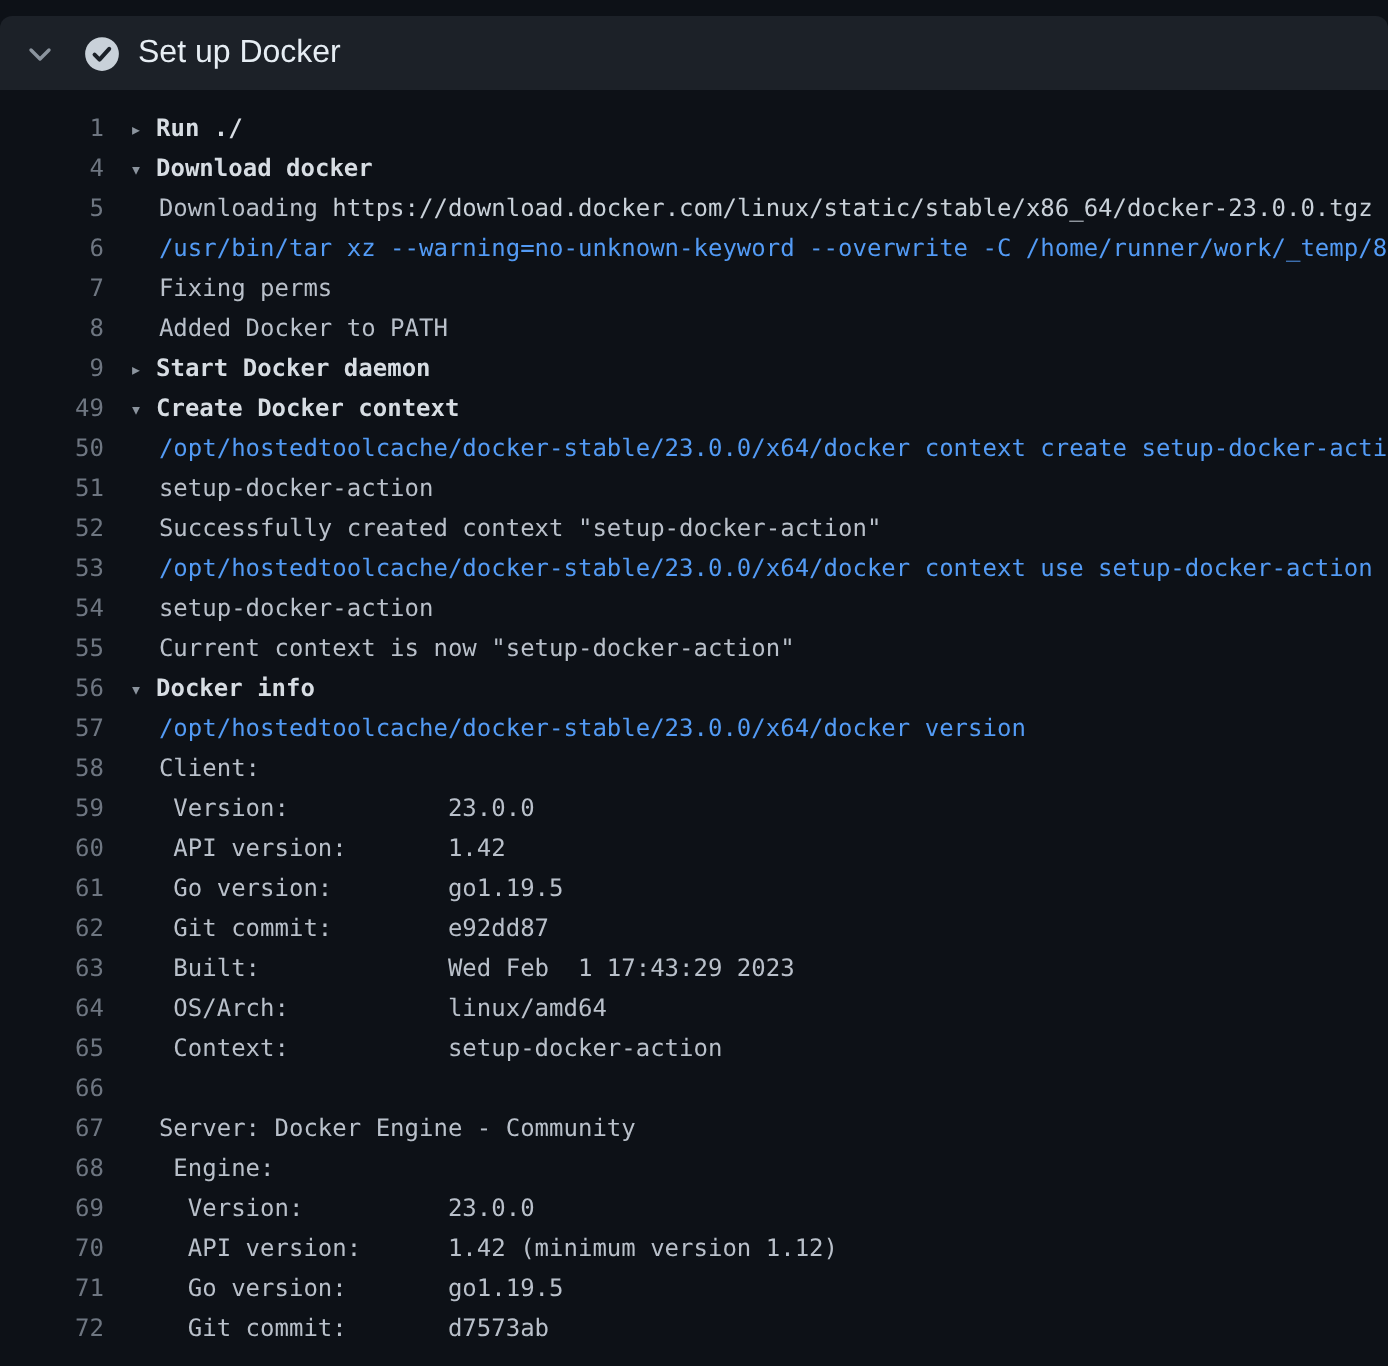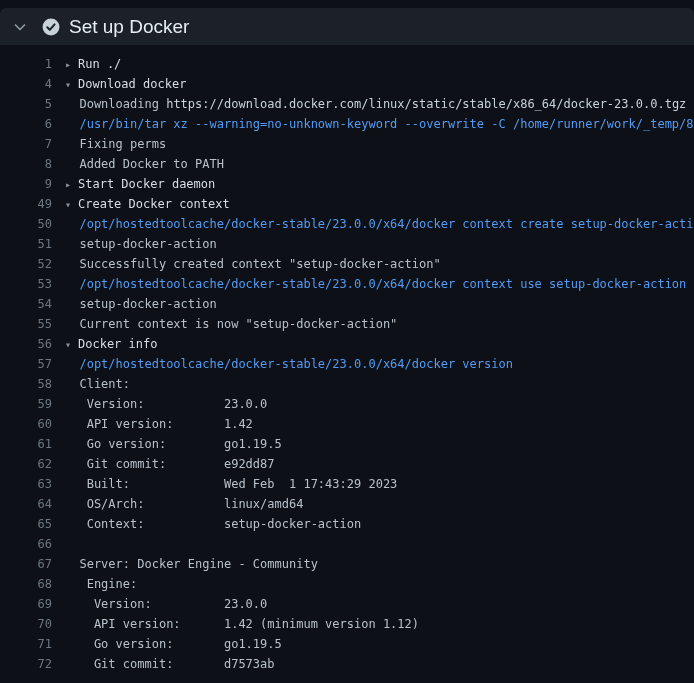--- a/index.html
+++ b/index.html
@@ -26,21 +26,21 @@
     flex: none;
   }
   .status {
     width: 18px; height: 18px;
     display: inline-flex; align-items: center; justify-content: center;
     margin-right: 9px;
     flex: none;
   }
   .title {
     color: var(--title-color, #e6edf3);
-    font-size: 19px;
+    font-size: 16px;
     line-height: 1;
   }
   .log {
     padding-top: 9px;
     font-family: "DejaVu Sans Mono", "Liberation Mono", monospace;
     font-size: 12px;
     line-height: 20px;
     white-space: pre;
   }
   .log-line { display: flex; height: 20px; }
@@ -56,21 +56,21 @@
     flex: 1;
     overflow: hidden;
     color: var(--text-color, #b9c0ca);
   }
   .arrow {
     display: inline-block;
     width: 13px;
     color: var(--arrow-color, #8b949e);
     font-size: 10px;
   }
-  .group-label { color: var(--group-color, #d7dde3); }
+  .group-label { color: var(--group-color, #d7dde3); font-weight: bold; }
   .cmd { color: var(--accent-blue, #539bf5); }
   .url { color: var(--link-color, #c9d1d9); cursor: pointer; }
 </style>
 </head>
 <body>
 
 <div class="step-header">
   <span class="chev">
     <svg viewBox="0 0 16 16" width="16" height="16" aria-hidden="true">
       <path d="M3.5 6l4.5 4.5L12.5 6" stroke="#8b949e" stroke-width="1.7" fill="none" stroke-linecap="round" stroke-linejoin="round"></path>

